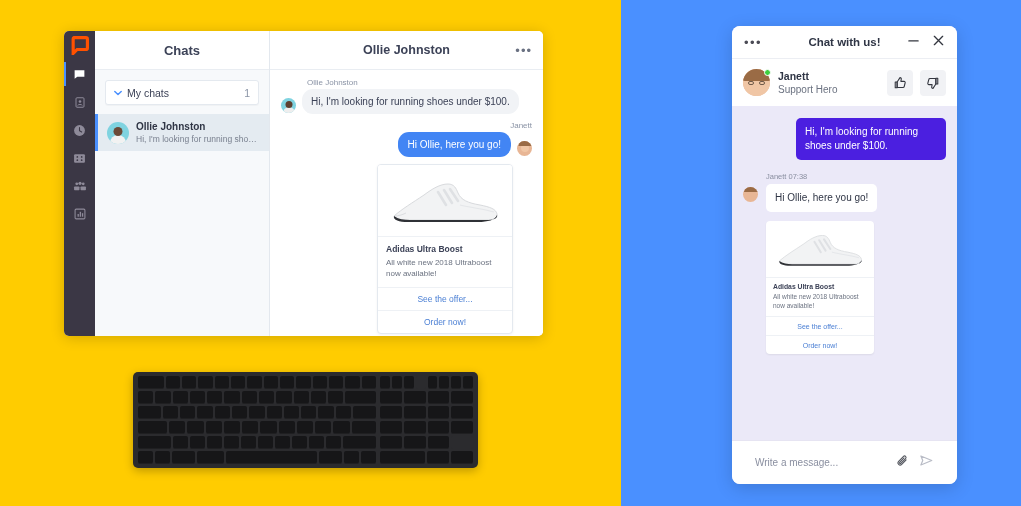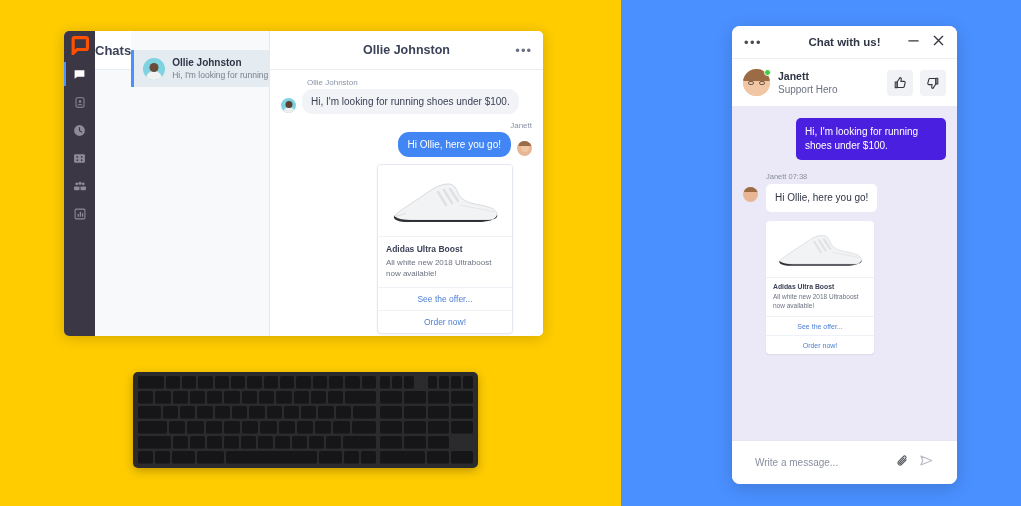--- a/index.html
+++ b/index.html
@@ -58,21 +58,21 @@
     background: #4a90ff;
   }
   .rail-item svg { display: block; }
 
   
   .chats-col {
     width: 175px; height: 100%;
     background: #f7f9fb;
     border-right: 1px solid #e3e8ee;
     flex: none;
-    display: flex; flex-direction: row;
+    display: flex; flex-direction: column;
   }
   .chats-head {
     height: 39px; flex: none;
     background: #ffffff;
     border-bottom: 1px solid #e9edf2;
     display: flex; align-items: center; justify-content: center;
   }
   .chats-head-title {
     font-size: 13px; font-weight: bold; color: #3c4257;
   }
@@ -465,20 +465,29 @@
           <rect x="14.5" y="9.5" width="2.4" height="6.5" fill="currentColor" stroke="none"></rect>
         </svg>
       </div>
     </div>
 
     <div class="chats-col">
       <div class="chats-head">
         <div class="chats-head-title">Chats</div>
       </div>
       <div class="chats-body">
+        <div class="my-chats">
+          <span class="chev">
+            <svg width="8" height="6" viewBox="0 0 10 7" fill="none" stroke="currentColor" stroke-width="1.8" stroke-linecap="round" stroke-linejoin="round">
+              <path d="M1 1.5 5 5.5 9 1.5"></path>
+            </svg>
+          </span>
+          <span class="my-chats-label">My chats</span>
+          <span class="my-chats-count">1</span>
+        </div>
 
         <div class="chat-item">
           <div class="avatar-sm"></div>
           <div class="chat-item-text">
             <div class="chat-item-name">Ollie Johnston</div>
             <div class="chat-item-snippet">Hi, I'm looking for running shoes...</div>
           </div>
         </div>
       </div>
     </div>

